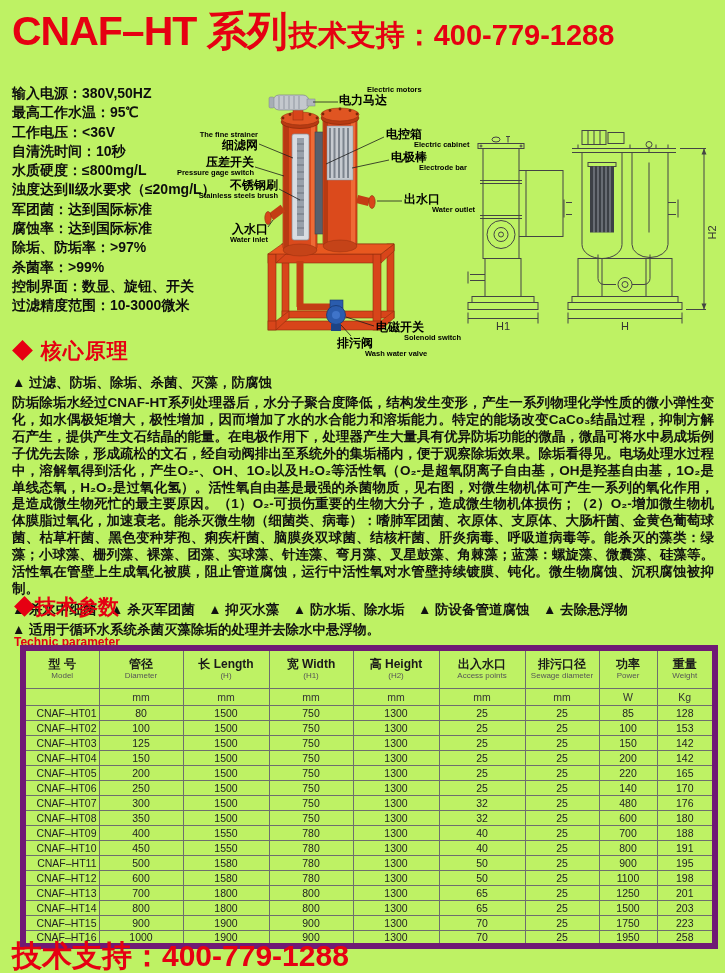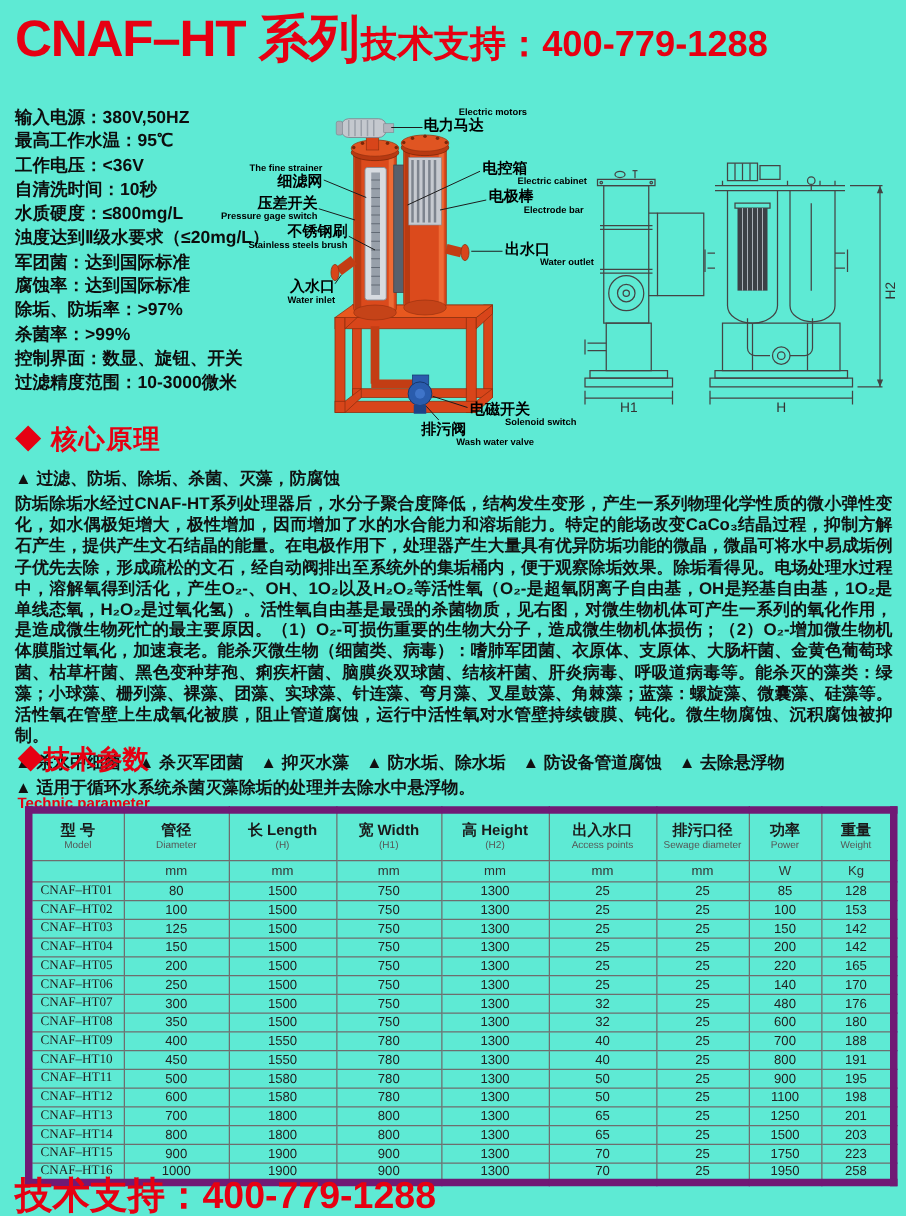--- a/index.html
+++ b/index.html
@@ -1,19 +1,19 @@
 <!DOCTYPE html>
 <html><head>
 <meta charset="utf-8">
 <style>
   :root{ --red:#e60012; --orange:#db4a1c; --orange-dk:#96300f; }
   *{ box-sizing:border-box; margin:0; padding:0; }
   html,body{ background:#fff; }
   body{ font-family:"Liberation Sans",sans-serif; color:#111; }
-  .page{ position:relative; width:725px; height:973px; background:#5eead4; overflow:hidden; }
+  .page{ position:relative; width:725px; height:973px; background:#bef264; overflow:hidden; }
 
   
   .hdr{ position:absolute; top:4px; left:12px; white-space:nowrap; }
   .hdr .title{ display:inline-block; font-size:41px; font-weight:900; color:var(--red); letter-spacing:-1px; vertical-align:baseline;}
   .hdr .support{ display:inline-block; font-size:29px; font-weight:700; color:var(--red); margin-left:2px; }
 
   
   .specs{ position:absolute; left:12px; top:84px; list-style:none; font-size:14px; font-weight:700; line-height:19.3px; white-space:nowrap; color:#0d0d0d;}
 
   
@@ -51,21 +51,21 @@
   .params{ position:absolute; left:14px; top:593px; width:700px; }
   .params .sec-h2{ font-size:21px; font-weight:800; color:var(--red); }
   .params .sec-sub{ font-size:12px; font-weight:700; color:var(--red); margin-top:14px; }
   table.tparam{ position:absolute; left:6px; top:52px; border-collapse:collapse; table-layout:fixed; width:692px; border:6px solid #701a75; }
   table.tparam th, table.tparam td{ border:1px solid #6e6e6e; text-align:center; vertical-align:middle; overflow:hidden; }
   table.tparam thead th{ height:40px; font-weight:700; }
   .th-cn{ display:block; font-size:12px; color:#1a1a1a; line-height:13px; }
   .th-en{ display:block; font-size:8px; color:#555; font-weight:400; line-height:10px; }
   tr.units td{ height:17px; font-size:10.5px; color:#333; }
   tbody.rows td{ height:15px; font-size:10.5px; color:#222; padding:0 2px; }
-  tbody.rows td:first-child{ text-align:center; padding-left:0;font-family:Liberation Serif, serif; }
+  tbody.rows td:first-child{ text-align:right; padding-left:0; }
 
   
   .footer{ position:absolute; left:12px; top:936px; font-size:30px; font-weight:800; color:var(--red); white-space:nowrap; }
 </style>
 </head>
 <body>
 
 <div class="page">
 
   <div class="hdr">

